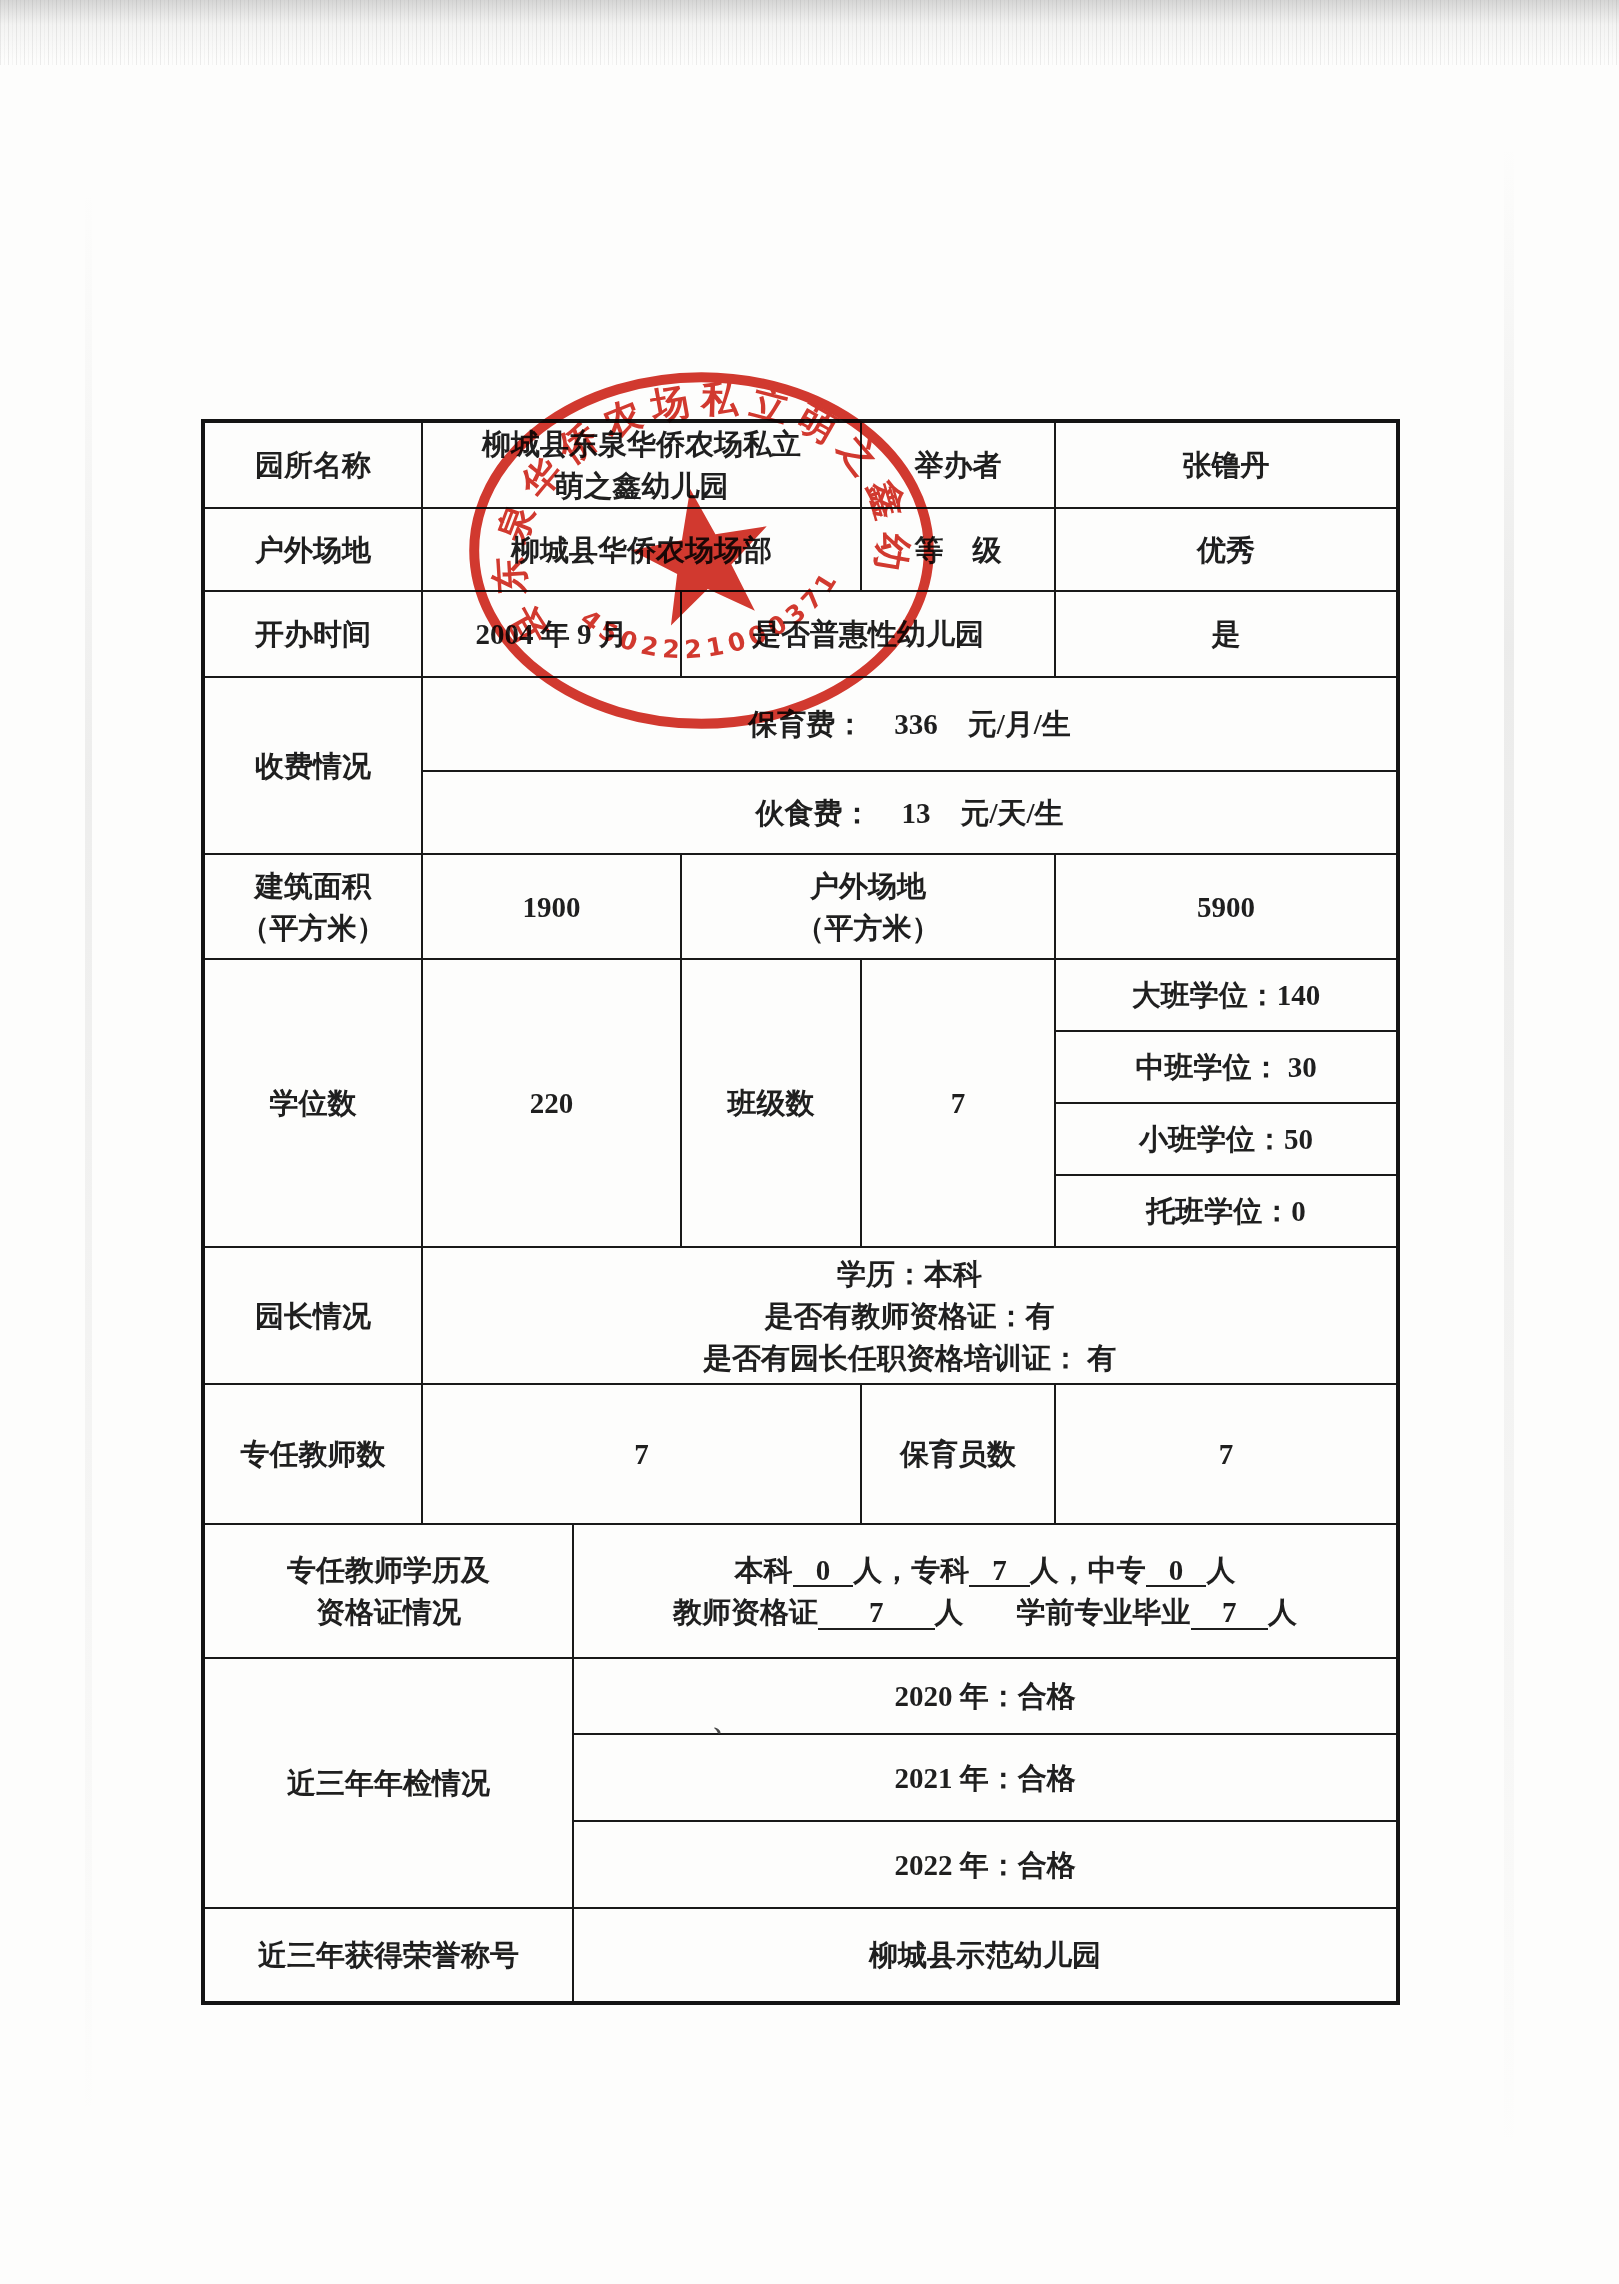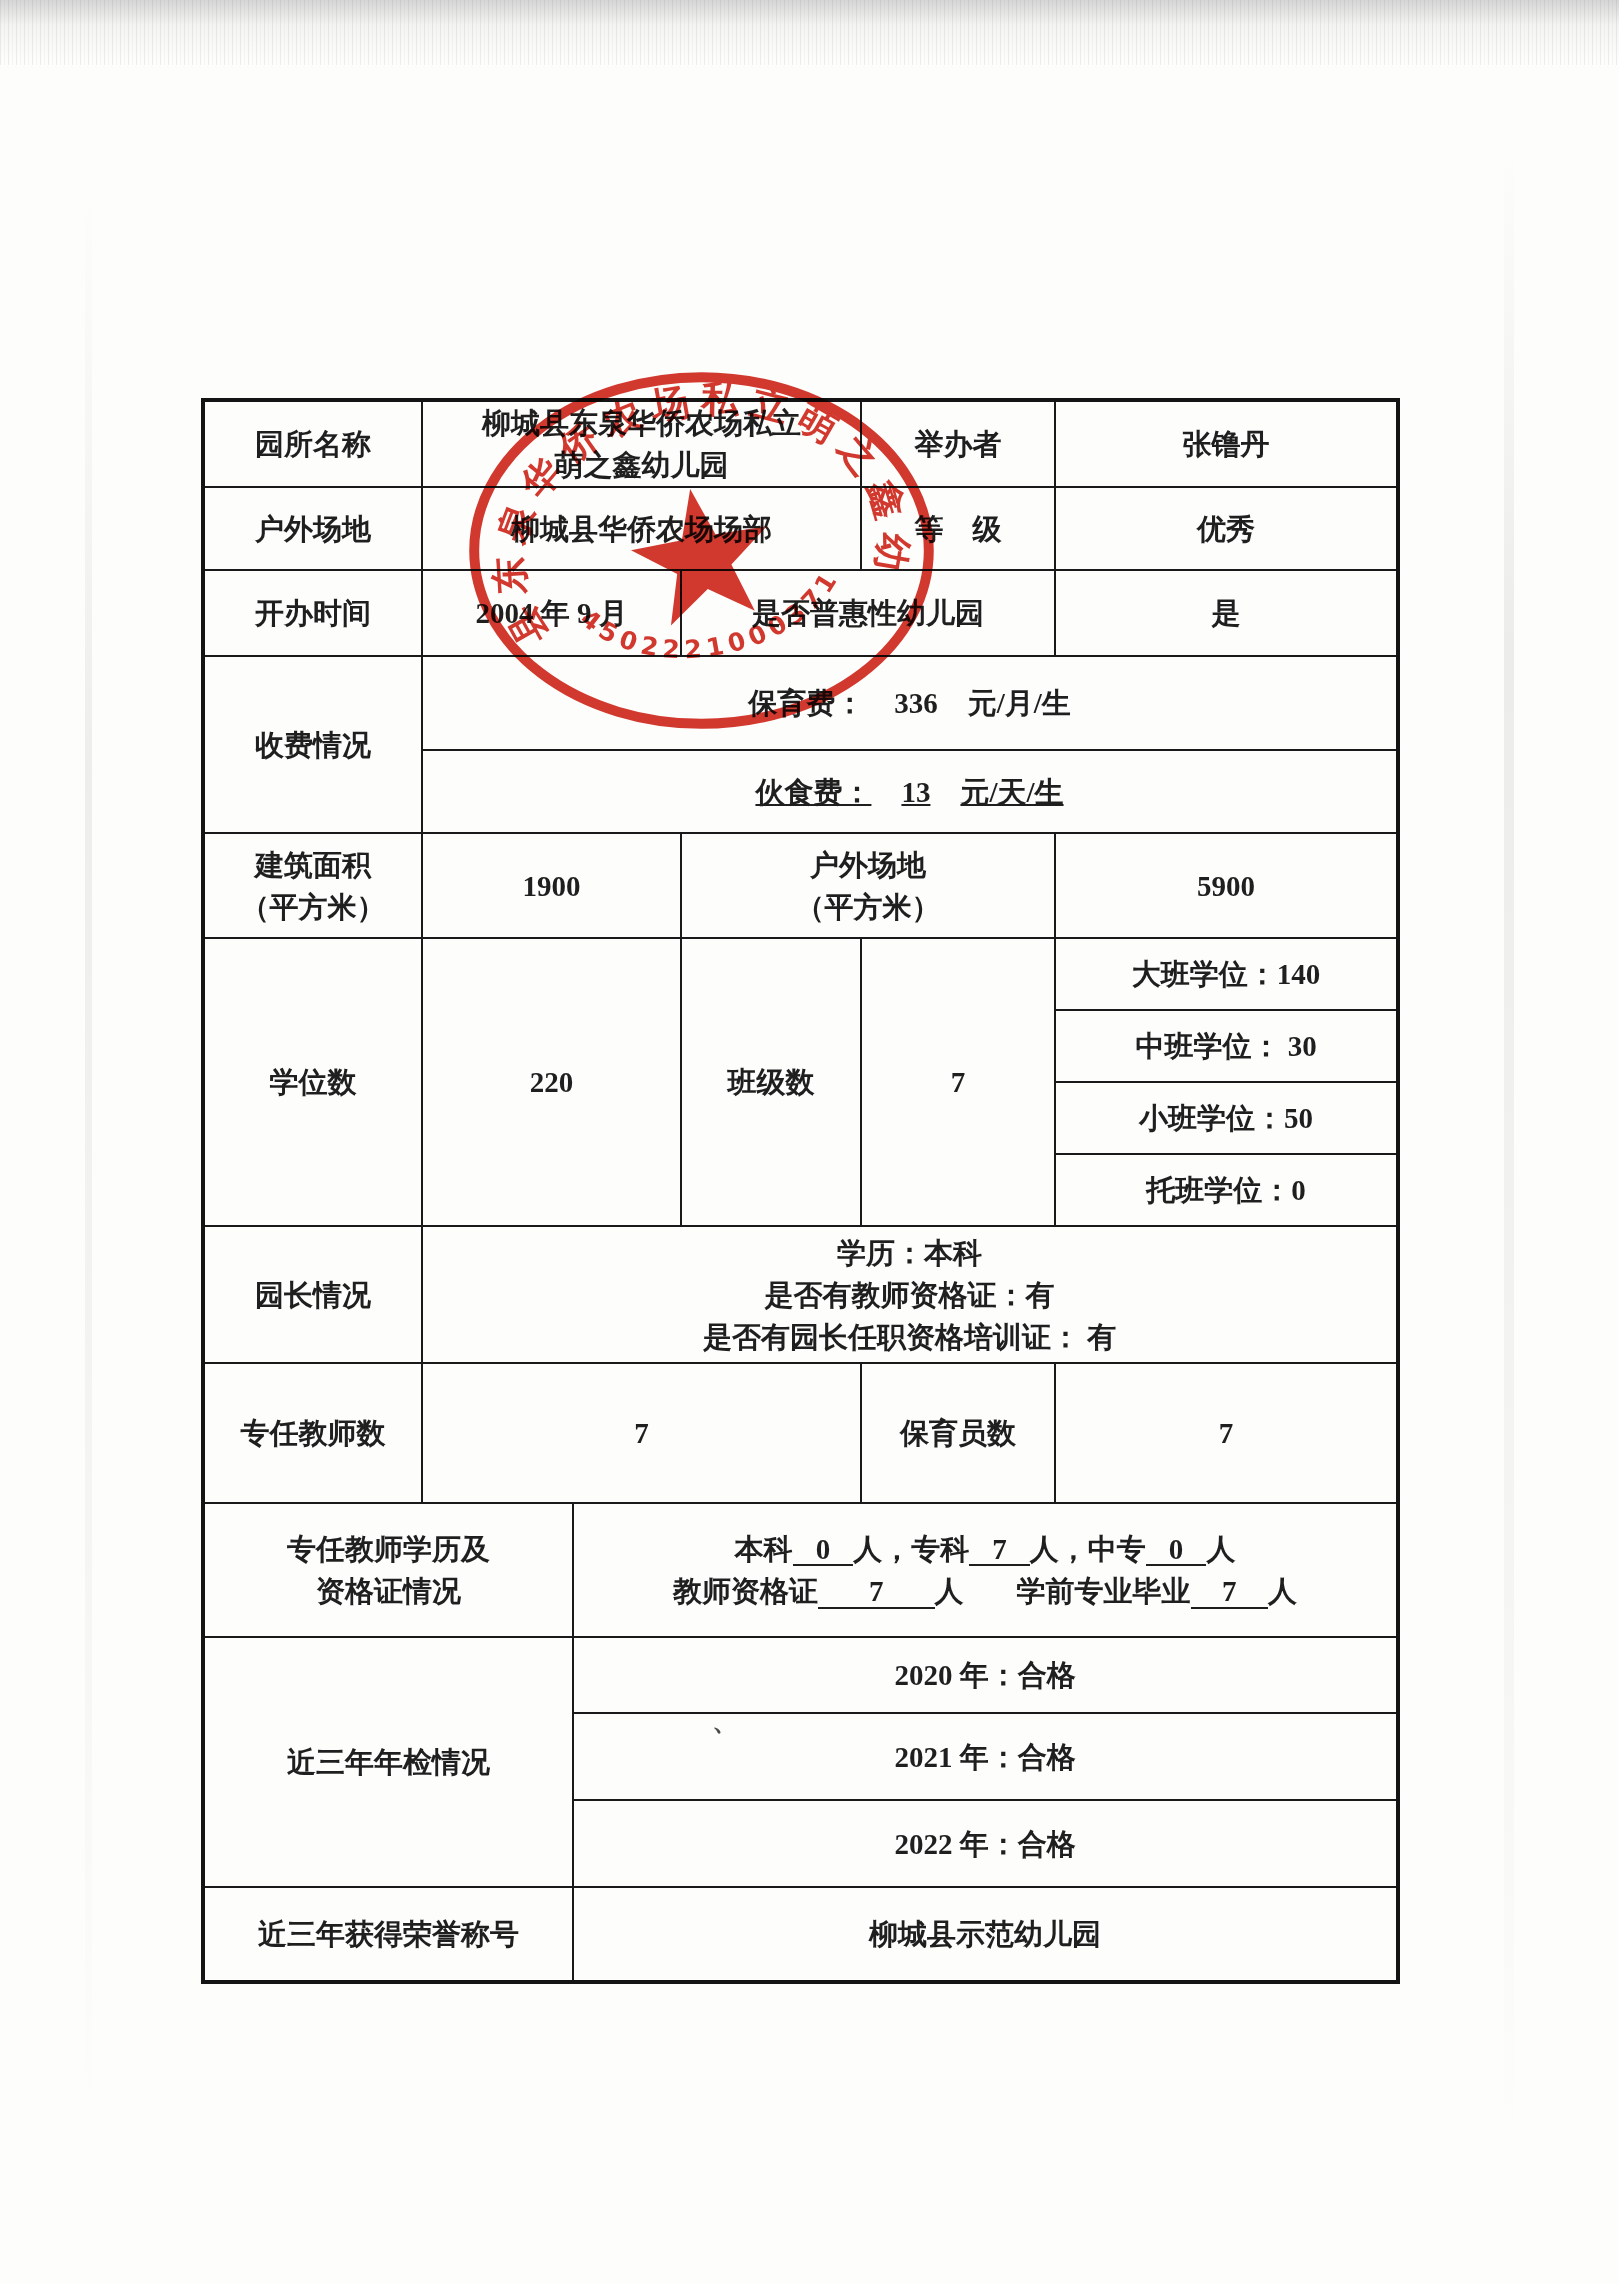--- a/index.html
+++ b/index.html
@@ -20,38 +20,38 @@
   .scan-right{position:absolute;left:1504px;top:144px;width:10px;height:2014px;
     background:linear-gradient(180deg, rgba(0,0,0,0), rgba(110,110,110,.12) 25%, rgba(110,110,110,.05) 75%, rgba(0,0,0,0));}
   .stray-mark{position:absolute;left:712px;top:1703px;font-size:27px;color:#4a4a4a;font-weight:700;}
 
   .doc-title{
     position:absolute;left:0;top:291px;width:100%;text-align:center;
     font-size:57px;font-weight:900;letter-spacing:1.4px;white-space:nowrap;
   }
 
   table.form{
-    position:absolute;left:201px;top:398px;width:1195px;
+    position:absolute;left:201px;top:419px;width:1195px;
     border-collapse:collapse;table-layout:fixed;
     font-size:29px;font-weight:700;
   }
   table.form td{
     border:2.9px solid #191919;
     text-align:center;vertical-align:middle;
     padding:0;line-height:1.45;
     overflow:hidden;
   }
   table.form{border:4.3px solid #141414;}
   td.left{text-align:left;padding-left:20px;}
   td.bd{text-align:left;padding-left:33px;}
   .r1 td{height:84px;}
   .r2 td{height:81px;}
   .r3 td{height:84px;}
   .r4a td{height:92px;}
-  .r4b td{height:81px;text-decoration:underline;}
+  .r4b td{height:81px;}
   .r5 td{height:103px;}
   .r6 td{height:70px;}
   .r7 td{height:135px;}
   .r8 td{height:138px;}
   .r9 td{height:132px;}
   .r10a td{height:74px;}
   .r10b td{height:85px;}
   .r10c td{height:85px;}
   .r11 td{height:92px;}
   .fee .amt{margin:14px 30px;text-align:center;}

